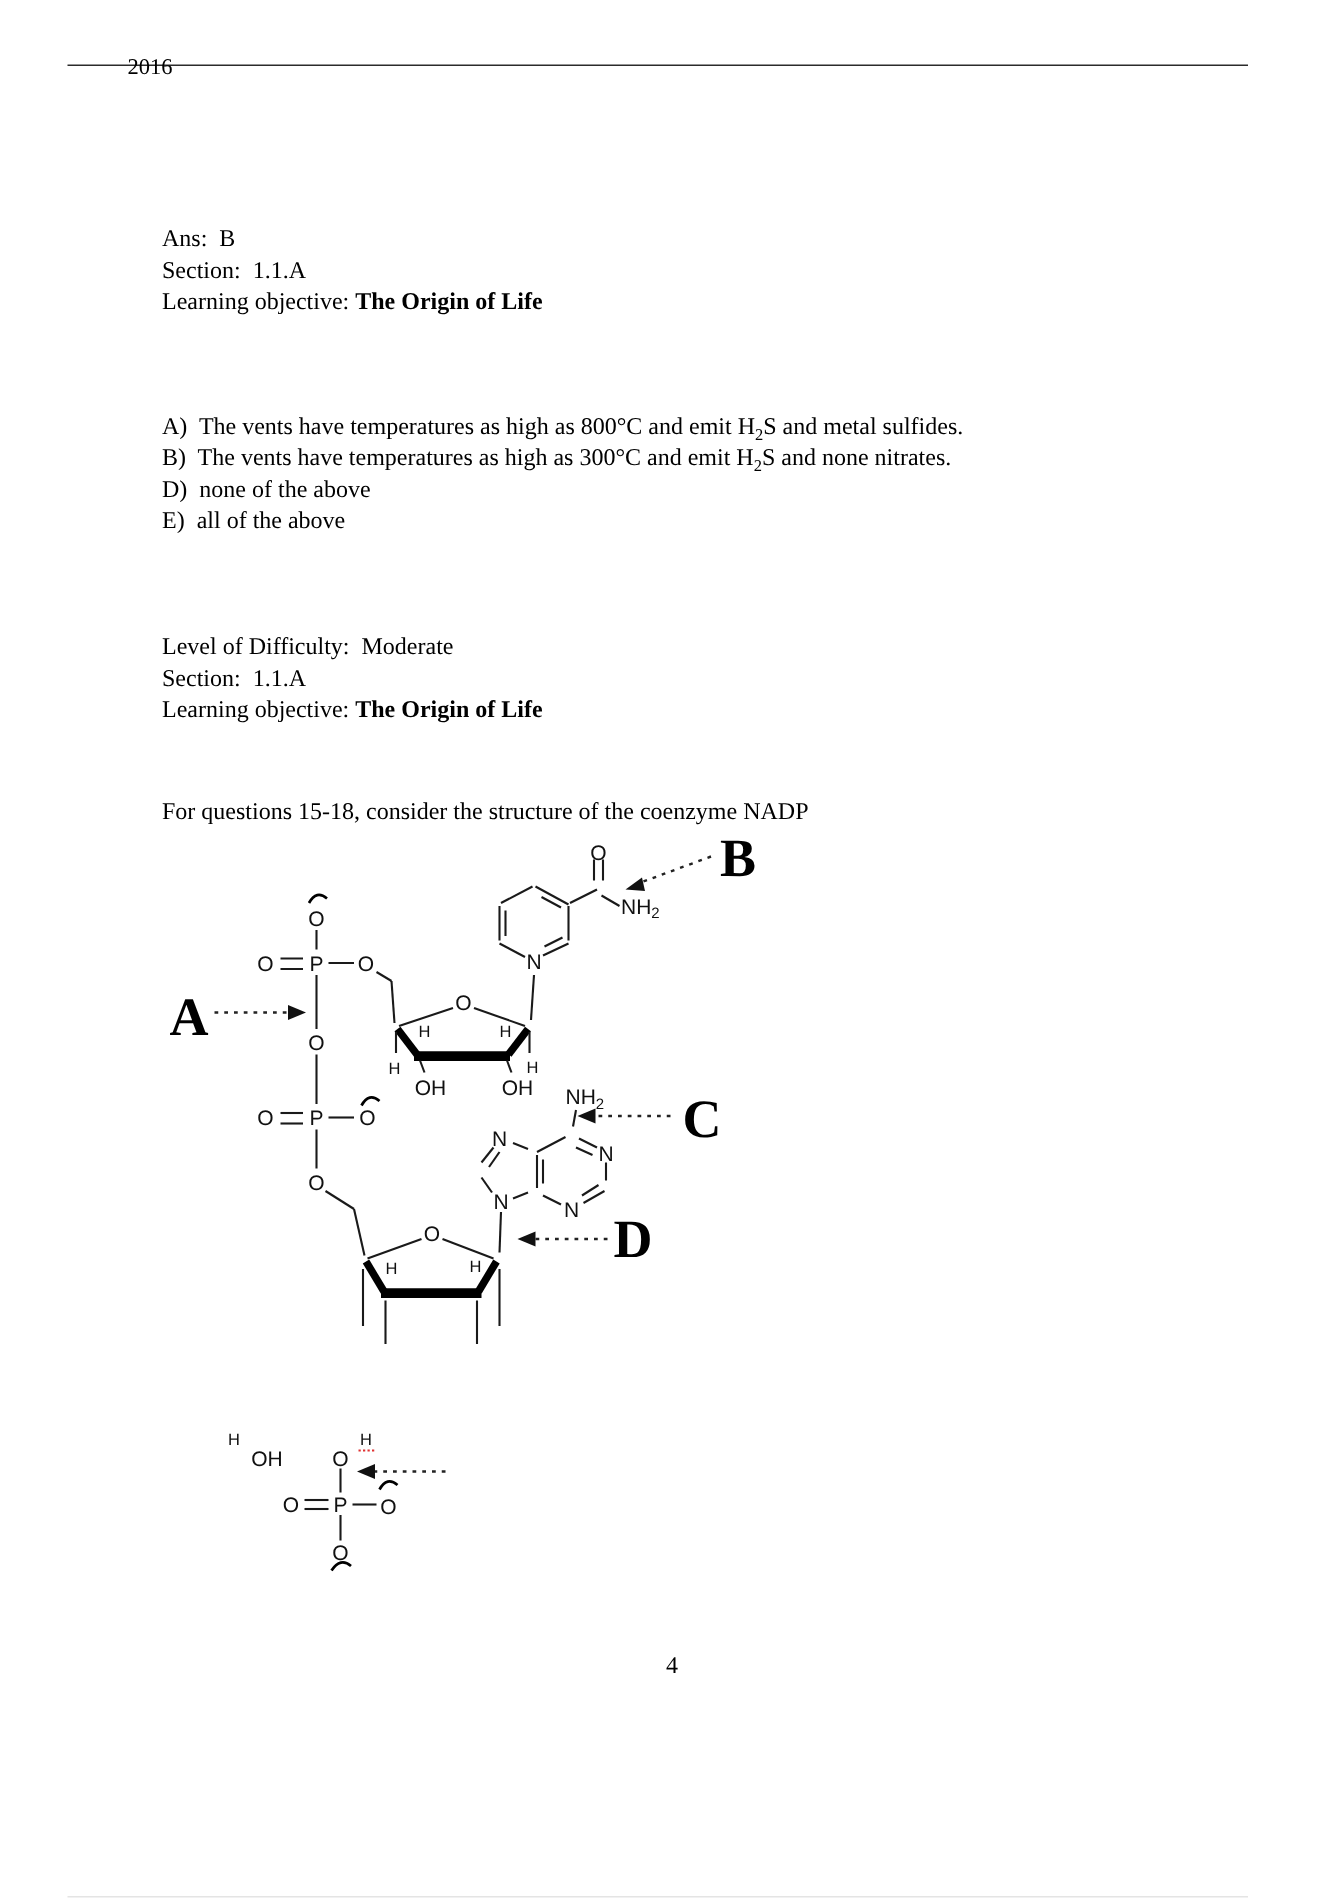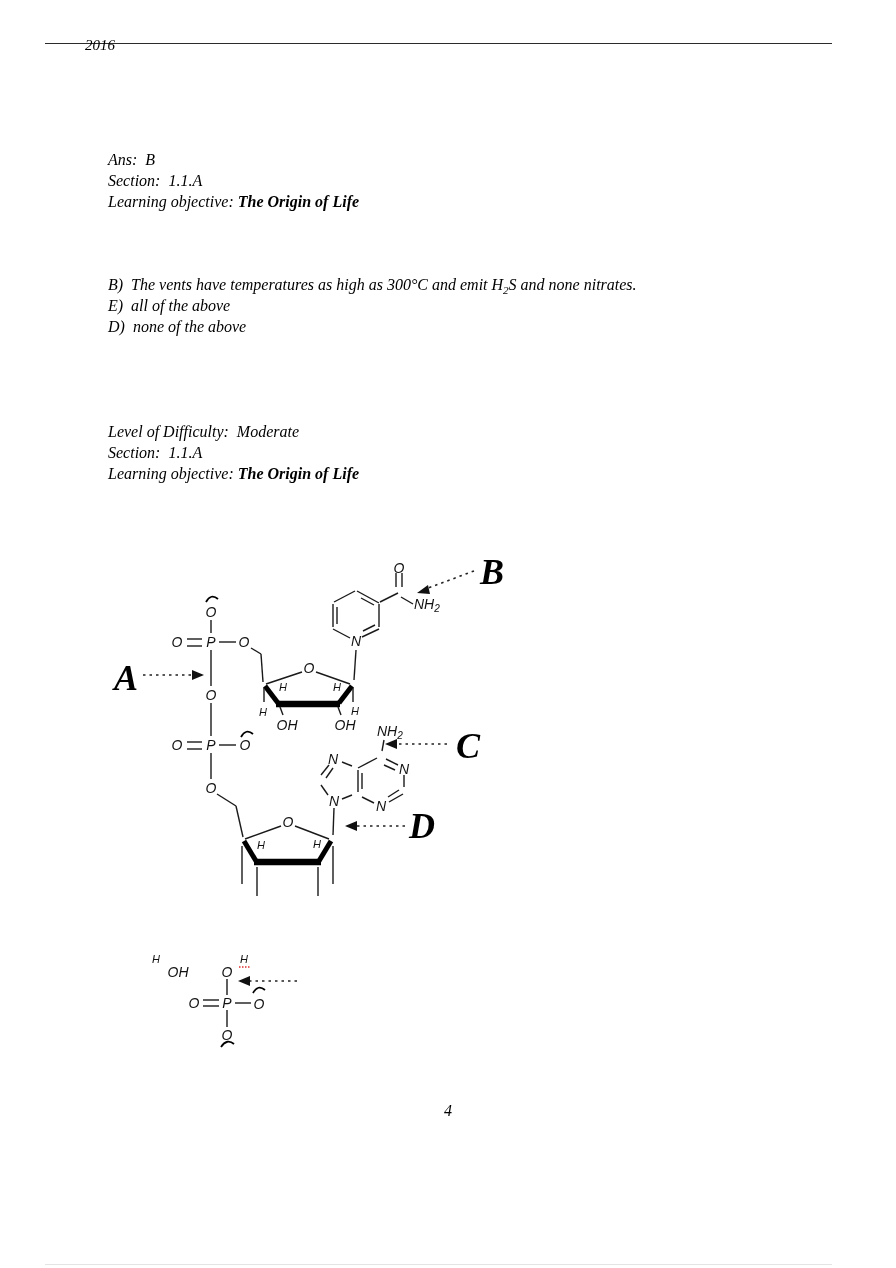--- a/index.html
+++ b/index.html
@@ -1,20 +1,19 @@
 <!DOCTYPE html>
 <html><head>
 <meta charset="utf-8">
 <style>
   html,body { margin:0; padding:0; background:#fff; }
   .page {
     position:relative; width:832px; height:1268px; background:#ffffff;
     font-family:"Liberation Serif", serif; font-size:16px; color:#000;
     overflow:hidden;
-    font-style:italic;
   }
   .line { white-space:pre-wrap; line-height:21px; }
   .block { position:absolute; left:108px; right:40px;margin-top:28px; }
   .b1 { top:121px; }
   .q14 { top:246px; }
   .b2 { top:393px; }
   .intro { top:503px; }
   .bold { font-weight:bold; }
   sub { font-size:11px; line-height:0; }
   .top-rule { position:absolute; left:45px; top:43px; width:827px; height:1px; background:#2b2b2b; }
@@ -41,31 +40,35 @@
   <div class="top-rule"></div>
   <div class="header-year">2016</div>
 
   <div class="block b1">
     <div class="line">Ans:  B</div>
     <div class="line">Section:  1.1.A</div>
     <div class="line"><span>Learning objective: </span><span class="bold">The Origin of Life</span></div>
   </div>
 
   <div class="block q14">
+    <div class="line"><span>A)  The vents have temperatures as high as 800°C and emit H</span><sub>2</sub><span>S and metal sulfides.</span></div>
     <div class="line"><span>B)  The vents have temperatures as high as 300°C and emit H</span><sub>2</sub><span>S and none nitrates.</span></div>
+    <div class="line"><span>D)  none of the above</span></div>
     <div class="line"><span>E)  all of the above</span></div>
-    <div class="line"><span>D)  none of the above</span></div>
   </div>
 
   <div class="block b2">
     <div class="line">Level of Difficulty:  Moderate</div>
     <div class="line">Section:  1.1.A</div>
     <div class="line"><span>Learning objective: </span><span class="bold">The Origin of Life</span></div>
   </div>
 
+  <div class="block intro">
+    <div class="line">For questions 15-18, consider the structure of the coenzyme NADP</div>
+  </div>
 
   <svg class="structure" width="896" height="530" viewBox="0 545 896 530">
 
     <g>
       <line class="bond" x1="211" y1="620" x2="211" y2="633"></line>
       <line class="bond" x1="187" y1="639" x2="202" y2="639"></line>
       <line class="bond" x1="187" y1="646" x2="202" y2="646"></line>
       <line class="bond" x1="219" y1="642" x2="236" y2="642"></line>
       <line class="bond" x1="251" y1="648" x2="261" y2="654"></line>
       <line class="bond" x1="261" y1="654" x2="263" y2="682"></line>

